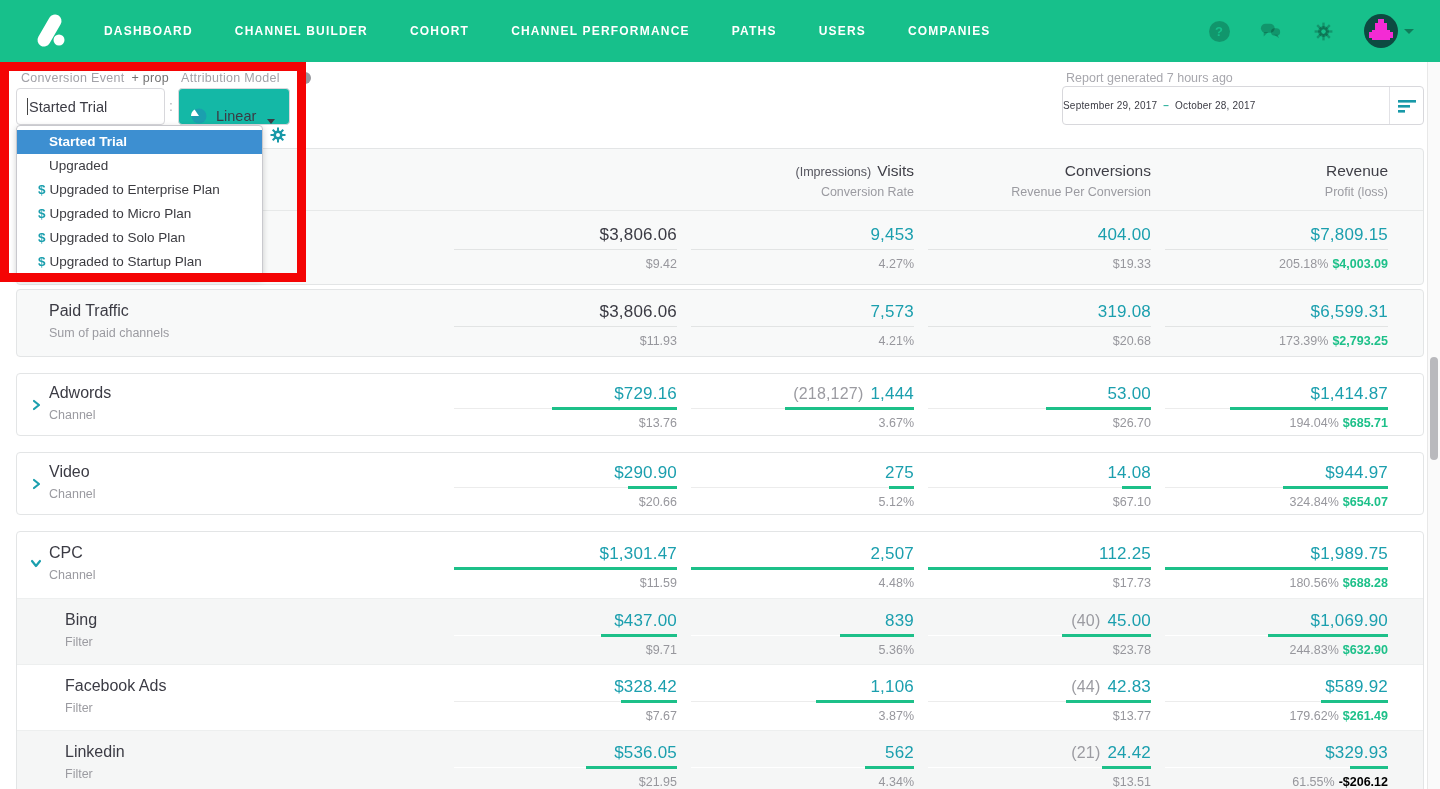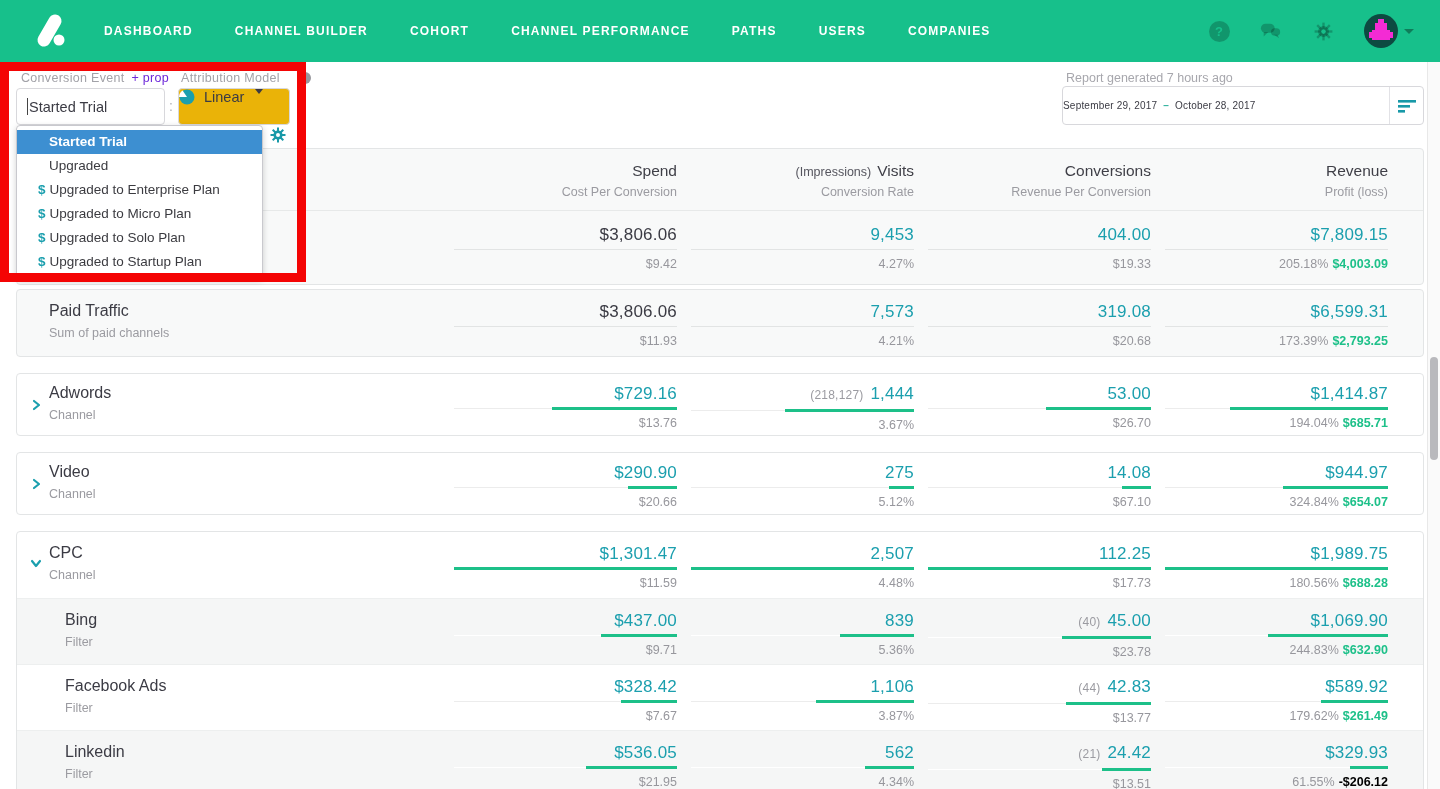--- a/index.html
+++ b/index.html
@@ -18,34 +18,34 @@
   #help-badge { width:21px; height:21px; border-radius:50%; background:rgba(0,0,0,0.22);
     color:#17c08b; font-size:13px; font-weight:700; display:flex; align-items:center; justify-content:center; }
   #avatar-wrap { display:flex; align-items:center; gap:6px; cursor:pointer; }
   #avatar { width:34px; height:34px; border-radius:50%; background:#0d4a41; overflow:hidden; }
   .caret-down-white { width:0; height:0; border-left:5px solid transparent; border-right:5px solid transparent;
     border-top:5px solid rgba(0,0,0,0.35); }
 
   
   .ctl-label { position:absolute; font-size:12.5px; color:#a2a2a8; letter-spacing:0.3px; }
   #conv-label { left:21px; top:71px; }
-  #prop-label { color:#6d28d9; margin-left:7px; }
+  #prop-label { color:#737373; margin-left:7px; }
   #model-label { left:181px; top:71px; display:flex; align-items:center; gap:19px; }
   #info-icon { width:12px; height:12px; border-radius:50%; background:#97979d; color:#fff;
     font-size:9px; font-weight:700; display:inline-flex; align-items:center; justify-content:center; }
   #conv-input { position:absolute; left:16px; top:88px; width:149px; height:37px; background:#fff;
     border:1px solid #d8d8dc; border-radius:4px; display:flex; align-items:center; padding-left:10px;
     font-size:14.5px; color:#3b3b44; }
   #text-caret { width:1px; height:17px; background:#444; margin-right:1px; }
   .colon-sep { position:absolute; color:#b2b2b8; font-size:14px; }
   #colon-1 { left:169px; top:98px; }
   #colon-2 { left:258px; top:126px; z-index:2; }
-  #model-btn { position:absolute; left:178px; top:88px; width:112px; height:37px; background:#eab308;
-    border:1px solid #d8d8dc; border-radius:4px; display:flex; align-items:flex-start; gap:9px;
-    cursor:pointer; }
+  #model-btn { position:absolute; left:178px; top:88px; width:112px; height:37px; background:#14b8a6;
+    border:1px solid #d8d8dc; border-radius:4px; display:flex; align-items:flex-end; gap:9px;
+    padding-left:12px; cursor:pointer; }
   #model-btn .model-text { font-size:14.5px; color:#3b3b44; }
   .caret-down-dark { width:0; height:0; border-left:4px solid transparent; border-right:4px solid transparent;
     border-top:5px solid #3b3b44; margin-left:2px; }
   #hidden-gear { position:absolute; left:270px; top:127px; z-index:2; width:16px; height:16px; cursor:pointer; }
 
   #report-label { position:absolute; left:1066px; top:71px; font-size:12.5px; color:#a7a7ad; }
   #date-btn { position:absolute; left:1062px; top:86px; width:362px; height:39px; background:#fff;
     border:1px solid #d8d8dc; border-radius:4px; display:flex; align-items:center; cursor:pointer; }
   #date-text { flex:1; text-align:left; font-size:10px; color:#3b3b44; letter-spacing:0.2px; }
   #date-text .dash { color:#35b3a0; margin:0 6px; font-weight:700; }
@@ -89,21 +89,21 @@
   .row-chevron { position:absolute; left:12px; top:24px; width:14px; height:14px; cursor:pointer; }
   .name-block { flex:1; min-width:0; padding-left:32px; }
   .name-block.indent { padding-left:48px; }
   .row-title { font-size:16px; color:#3b3b44; }
   .row-sub { font-size:12.5px; color:#9b9ba1; margin-top:6px; }
 
   .cell { width:237px; padding-left:14px; text-align:right; }
   .val-line { font-size:17px; line-height:19px; letter-spacing:0.2px; white-space:nowrap; }
   .val { color:#1b9fae; cursor:pointer; }
   .val.dark { color:#3b3b44; cursor:default; }
-  .val-prefix { font-size:12px; color:#9b9ba1; margin-right:7px; }
+  .val-prefix { font-size:16px; color:#9b9ba1; margin-right:7px; }
   .track { position:relative; height:3px; margin-top:4px; }
   .track::before { content:""; position:absolute; left:0; right:0; top:1px; height:1px; background:#ececec; }
   .card.graybg .track::before { background:#e2e4e4; }
   .mrow.graybg .track::before { background:#fff; }
   .fill { position:absolute; right:0; top:0; height:3px; background:#1dc089; }
   .subline { margin-top:6px; font-size:12.5px; color:#97979d; white-space:nowrap; }
   .sub-pct { margin-right:4px; }
   .sub-amt.green { color:#1dc089; font-weight:700; }
   .sub-amt.red { color:#000000; font-weight:700; }
 
@@ -218,24 +218,20 @@
         <rect x="0" y="11" width="7" height="2.6" fill="#1899a8"></rect>
       </svg>
     </div>
   </div>
 
   <div id="table">
       <div class="card graybg" id="header-card">
         <div class="header-row">
           <div class="spacer"></div>
           <div class="hcell">
-            <div class="h-top">Spend</div>
-            <div class="h-sub">Cost Per Conversion</div>
-          </div>
-          <div class="hcell">
             <div class="h-top"><span class="h-prefix">(Impressions)</span>Visits</div>
             <div class="h-sub">Conversion Rate</div>
           </div>
           <div class="hcell">
             <div class="h-top">Conversions</div>
             <div class="h-sub">Revenue Per Conversion</div>
           </div>
           <div class="hcell">
             <div class="h-top">Revenue</div>
             <div class="h-sub">Profit (loss)</div>

